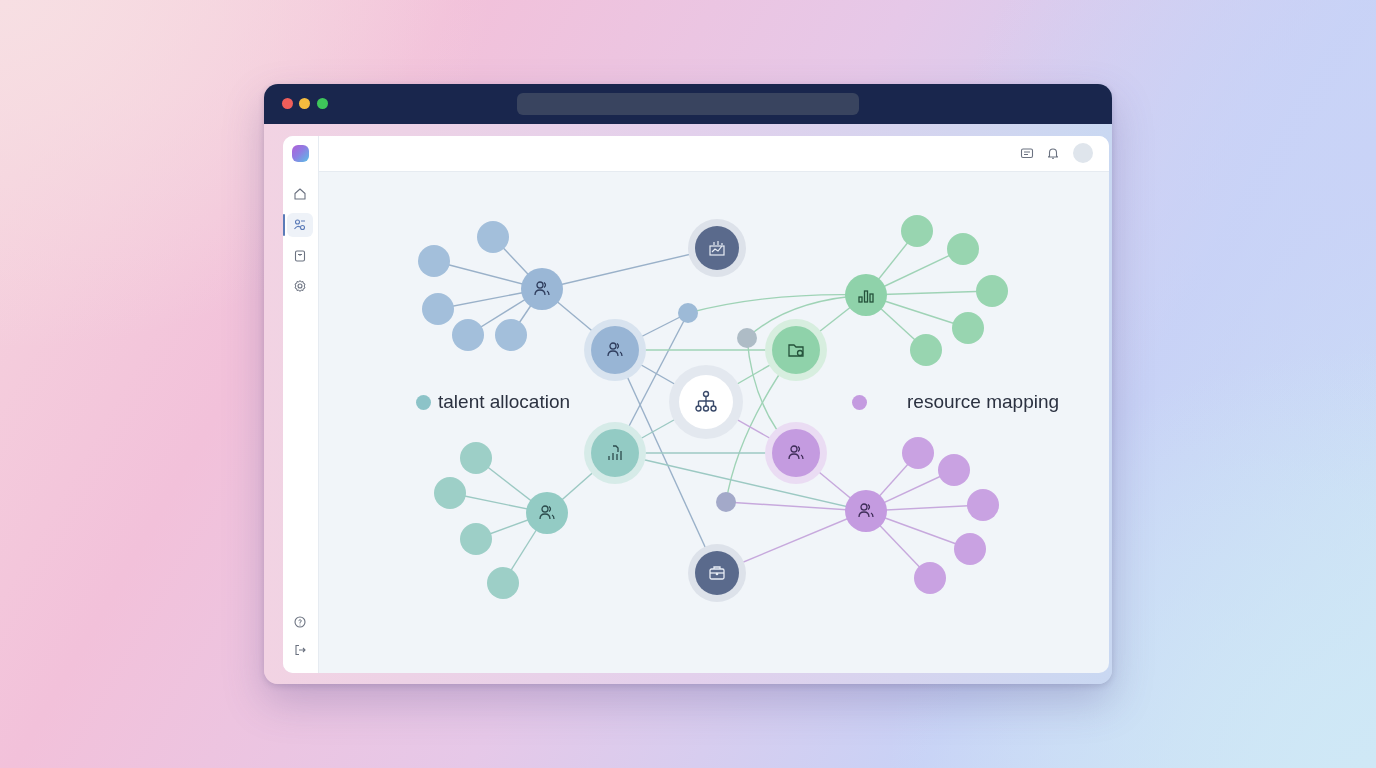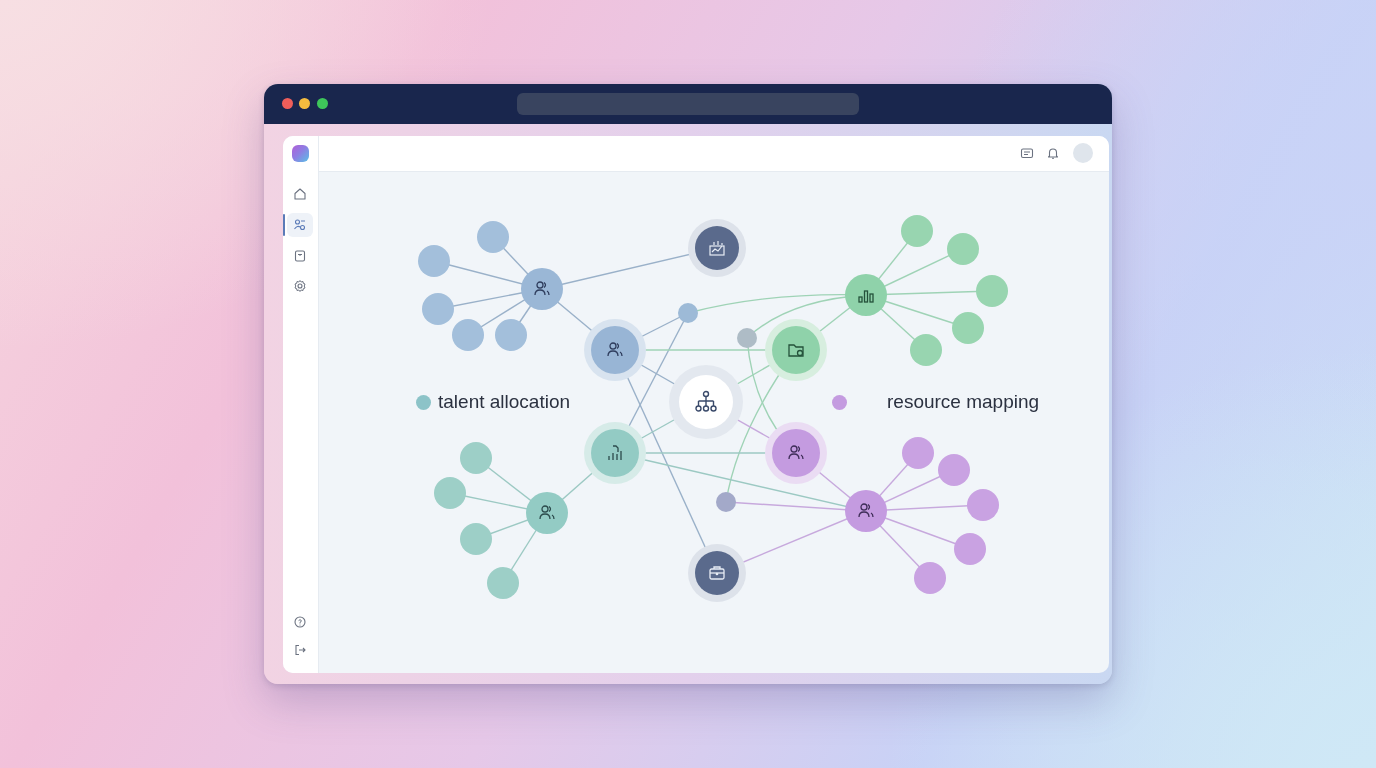--- a/index.html
+++ b/index.html
@@ -329,19 +329,19 @@
               <circle cx="11" cy="17.5" r="2.5"></circle>
               <circle cx="18.5" cy="17.5" r="2.5"></circle>
           </g>
         </g>
       </svg>
 
       <div class="legend" style="left:97px; top:219px;">
         <span class="swatch" style="background:#8cc3c8;"></span>
         <span>talent allocation</span>
       </div>
-      <div class="legend" style="left:513px; top:219px;gap:40px;">
+      <div class="legend" style="left:533px; top:219px;gap:40px;">
         <span class="swatch" style="background:#c49be0;"></span>
         <span>resource mapping</span>
       </div>
     </div>
   </div>
 </div>
 
 </body></html>

